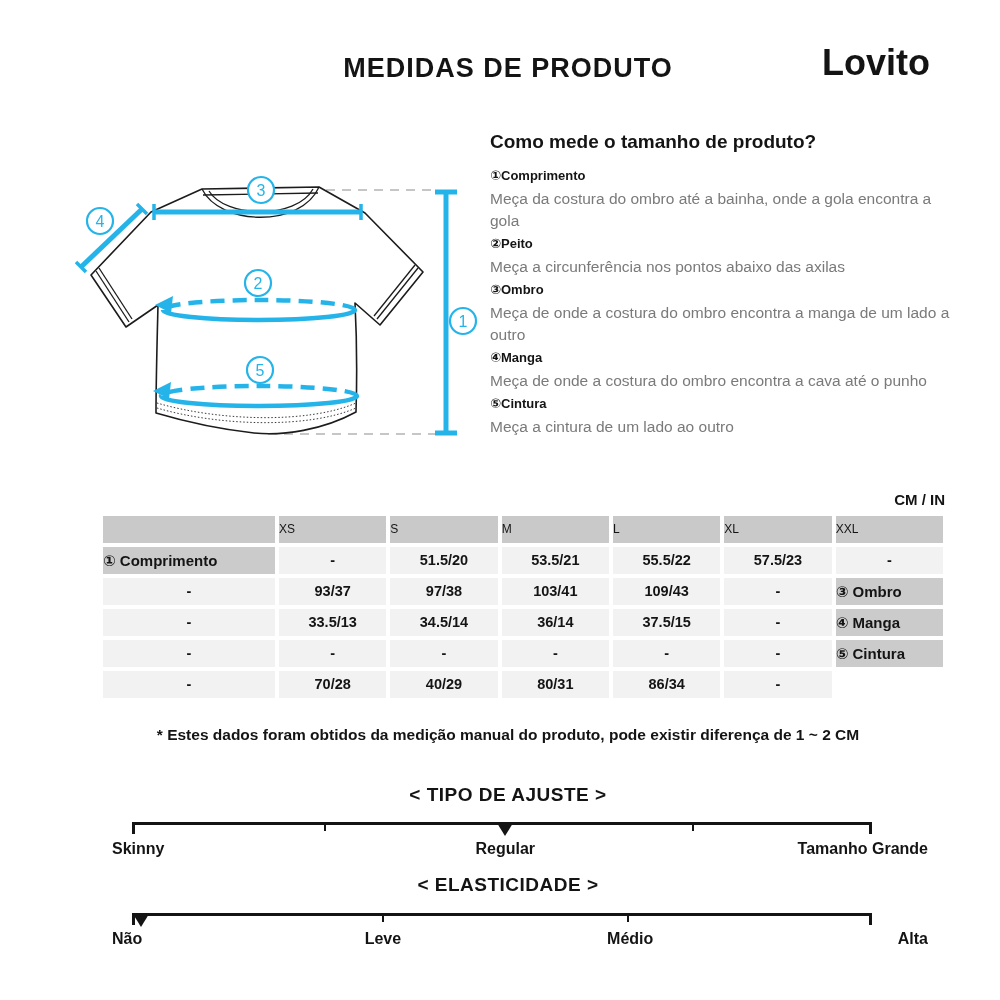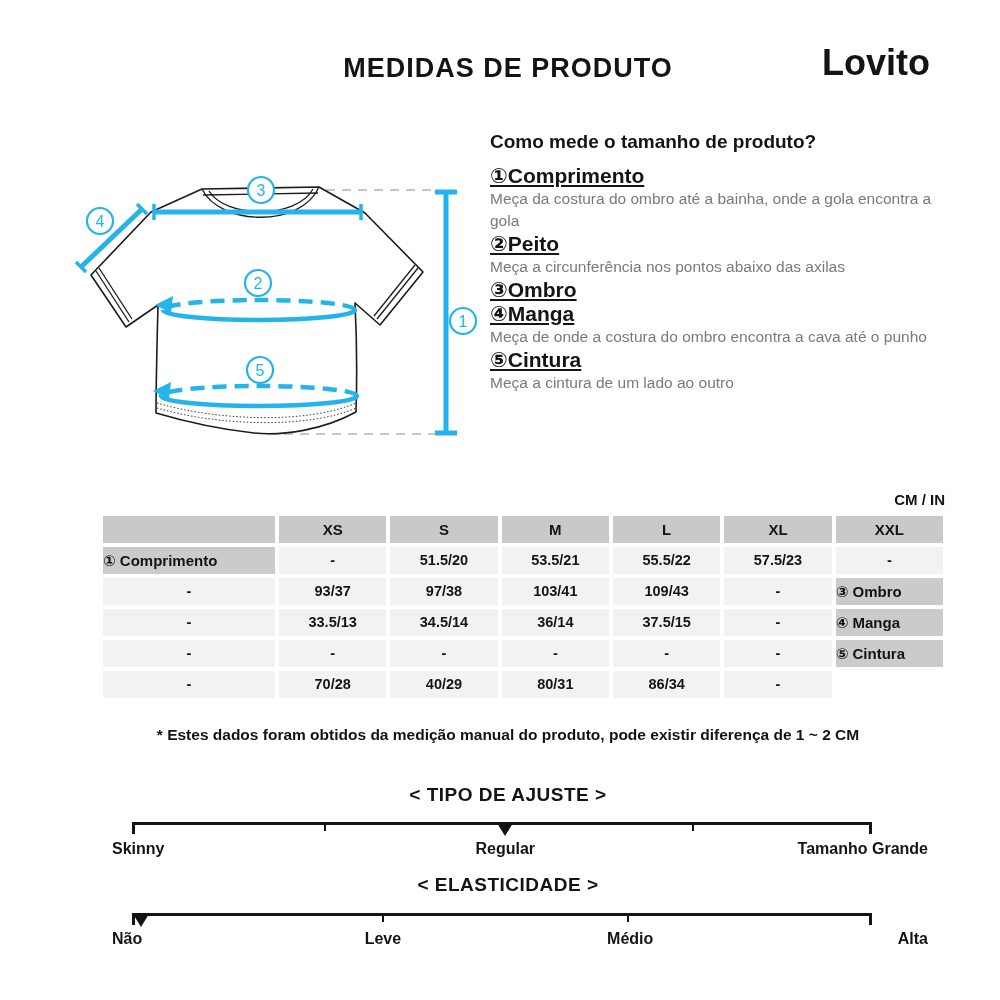--- a/index.html
+++ b/index.html
@@ -8,29 +8,29 @@
   .page { position:relative; width:1000px; height:1000px; background:#fff; overflow:hidden;margin-left:8px; }
 
   .page-title { position:absolute; top:53px; left:0; width:1000px; text-align:center;
                 font-size:27px; font-weight:700; letter-spacing:1px; }
   .brand { position:absolute; top:42px; right:78px; font-size:36px; font-weight:700; letter-spacing:0; }
 
   .diagram { position:absolute; left:60px; top:150px; width:420px; height:320px; }
 
   .guide { position:absolute; left:482px; top:131px; width:462px; }
   .g-heading { font-size:19px; font-weight:700; margin-bottom:11px; }
-  .g-label { font-size:21px; font-weight:700; line-height:24px;text-decoration:underline; }
+  .g-label { font-size:13px; font-weight:700; line-height:24px; }
   .g-desc { font-size:15.5px; line-height:22px; color:var(--desc-text); }
 
   .units { position:absolute; top:491px; right:63px; font-size:15px; font-weight:700; }
 
   .size-grid { position:absolute; left:95px; top:516px; width:840px; display:grid;
                grid-template-columns:172px repeat(6,1fr); gap:4px 4px; }
   .size-grid > div { height:27px; line-height:27px; white-space:nowrap; overflow:hidden; }
-  .th { background:var(--table-header); font-weight:700; text-align:center; font-size:15px; }
+  .th { background:var(--table-header); font-weight:400; text-align:left; font-size:12px; }
   .tl { background:var(--table-label); font-weight:700; font-size:15px; padding-left:0; }
   .td { background:var(--table-cell); font-weight:700; text-align:center; font-size:14.5px; }
 
   .footnote { position:absolute; top:726px; left:0; width:1000px; text-align:center;
               font-size:15.5px; font-weight:700; }
 
   .slider { position:absolute; left:0; width:1000px; height:90px; }
   #slider-0 { top:784px;padding-left:28px; }
   #slider-1 { top:874px; }
   .slider-title { position:absolute; top:0; left:0; width:100%; text-align:center;
@@ -126,20 +126,21 @@
   </svg>
 
   <div class="guide">
     <div class="g-heading">Como mede o tamanho de produto?</div>
     <div id="guide-items">
         <div class="g-label">①Comprimento</div>
         <div class="g-desc">Meça da costura do ombro até a bainha, onde a gola encontra a gola</div>
         <div class="g-label">②Peito</div>
         <div class="g-desc">Meça a circunferência nos pontos abaixo das axilas</div>
         <div class="g-label">③Ombro</div>
+        <div class="g-desc">Meça de onde a costura do ombro encontra a manga de um lado a outro</div>
         <div class="g-label">④Manga</div>
         <div class="g-desc">Meça de onde a costura do ombro encontra a cava até o punho</div>
         <div class="g-label">⑤Cintura</div>
         <div class="g-desc">Meça a cintura de um lado ao outro</div>
       </div>
   </div>
 
   <div class="units">CM / IN</div>
 
   <div class="size-grid" id="size-grid">

